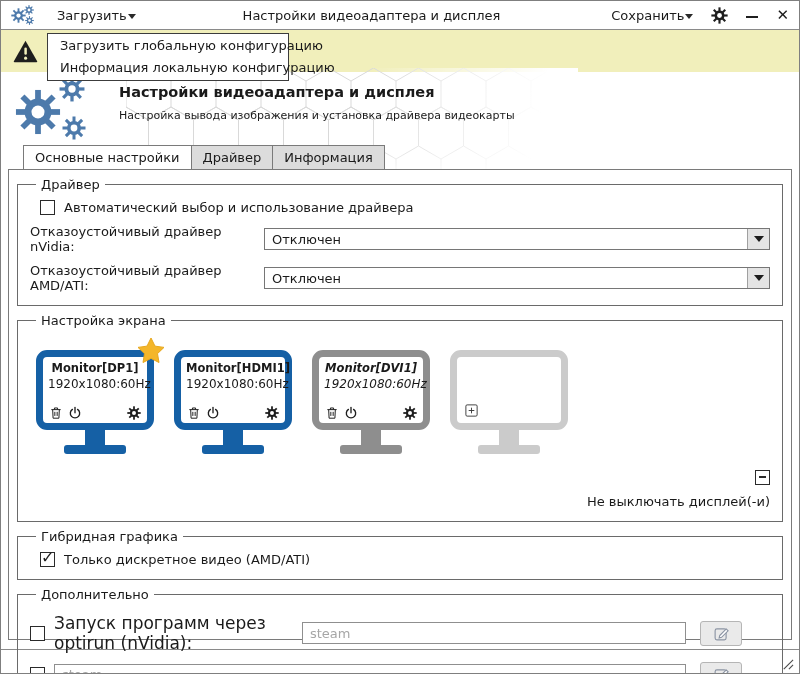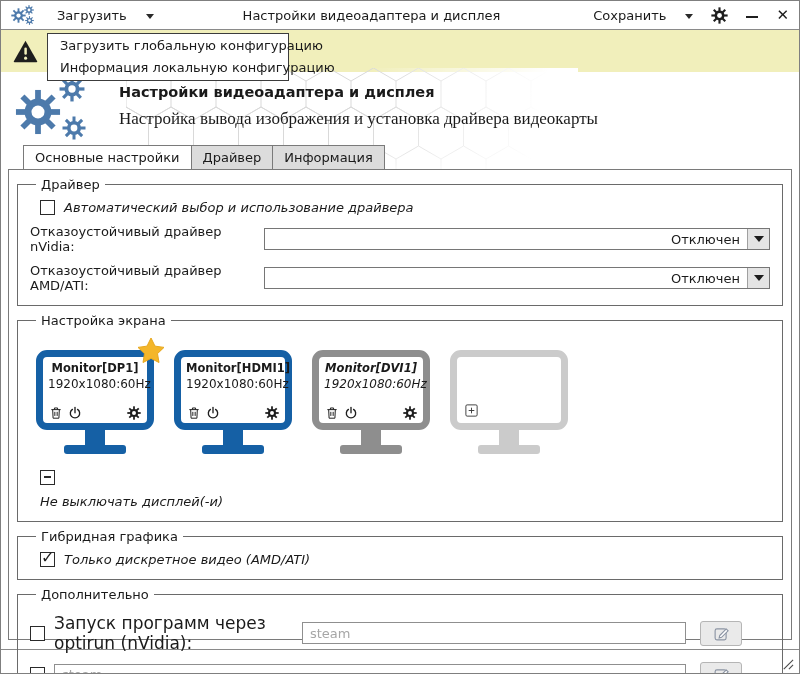--- a/index.html
+++ b/index.html
@@ -5,21 +5,21 @@
   html,body{margin:0;padding:0;background:#fff;}
   body{width:800px;height:674px;font-family:"DejaVu Sans",sans-serif;font-size:13px;color:#1a1a1a;-webkit-font-smoothing:antialiased;}
   .window{position:relative;width:800px;height:674px;box-sizing:border-box;border:1px solid #7f7f7f;background:#fff;overflow:hidden;}
 
   
   .titlebar{height:28px;display:flex;align-items:center;padding:0 10px 0 8px;background:#fff;}
   .tb-logo{display:flex;align-items:flex-start;width:26px;height:20px;position:relative;margin-left:2px;}
   .tb-logo .g1{position:absolute;left:0;top:3px;}
   .tb-logo .g2{position:absolute;left:13px;top:0;}
   .tb-logo .g3{position:absolute;left:14px;top:11px;}
-  .menu-btn{display:flex;align-items:center;gap:19px;margin-left:20px;cursor:default;}
+  .menu-btn{display:flex;align-items:center;gap:1px;margin-left:20px;cursor:default;}
   .caret{width:0;height:0;border-left:4.5px solid transparent;border-right:4.5px solid transparent;border-top:5px solid #2a2a2a;margin-top:2px;}
   .tb-title{flex:1;text-align:center;font-size:13px;}
   .tb-right{display:flex;align-items:center;gap:18px;}
   .minimize-glyph{display:block;width:12px;height:2.5px;background:#1f1f1f;margin-top:4px;}
   .close-glyph{font-size:15px;line-height:1;}
 
   
   .warnbar{height:42px;background:#f1efbb;border-top:1px solid #8a8a8a;display:flex;align-items:center;padding:0 12px;gap:9px;}
   .warn-text{font-size:13px;}
 
@@ -31,42 +31,42 @@
   .content{position:relative;}
   .hexwrap{position:absolute;left:125px;top:-4px;width:452px;height:102px;z-index:0;pointer-events:none;}
   .hexfade{position:absolute;left:125px;top:-4px;width:452px;height:102px;z-index:0;pointer-events:none;
            background:linear-gradient(100deg,rgba(255,255,255,0) 52%,#fff 90%),linear-gradient(to bottom,rgba(255,255,255,0) 80%,rgba(255,255,255,.7) 100%);}
   .header{position:relative;height:73px;z-index:1;}
   .hdr-logo{position:absolute;left:14px;top:4px;width:90px;height:66px;}
   .hdr-logo .g1{position:absolute;left:0;top:13px;}
   .hdr-logo .g2{position:absolute;left:44px;top:0;}
   .hdr-logo .g3{position:absolute;left:47px;top:40px;}
   .hdr-title{position:absolute;left:118px;top:12px;font-size:14.5px;font-weight:bold;}
-  .hdr-sub{position:absolute;left:118px;top:37px;font-size:17px;font-family:Liberation Serif, serif;}
+  .hdr-sub{position:absolute;left:118px;top:37px;font-size:11px;}
 
   
   .tabs{position:relative;display:flex;margin-left:22px;height:25px;z-index:1;}
   .tab{box-sizing:border-box;border:1px solid #7a7a7a;border-left-width:0;background:#dcdcdc;padding:4px 11px 3px;font-size:13px;white-space:nowrap;}
   .tab:first-child{border-left-width:1px;}
   .tab.active{background:#fff;position:relative;border-bottom-color:#fff;z-index:3;}
 
   
   .panel{position:relative;margin:-1px 7px 0;border:1px solid #7a7a7a;background:#fff;padding:3px 4px 4px;height:471px;box-sizing:border-box;z-index:2;}
   fieldset{border:1px solid #6a6a6a;margin:4px 4px 7px;padding:2px 12px 9px;}
   fieldset legend{font-size:13px;padding:0 5px;margin-left:6px;}
 
-  .cb-row{display:flex;align-items:flex-start;gap:9px;margin:6px 0 3px 10px;font-style:italic;}
+  .cb-row{display:flex;align-items:flex-end;gap:9px;margin:6px 0 3px 10px;}
   .cbox{position:relative;width:15px;height:15px;box-sizing:border-box;border:1.6px solid #2a2a2a;background:#fff;flex:0 0 15px;}
   .cbox.checked::after{content:"✓";position:absolute;left:0px;top:-5px;font-size:16px;font-weight:bold;color:#1a1a1a;}
   .cbox.dash::after{content:"";position:absolute;left:2.5px;top:5px;width:7px;height:1.8px;background:#2a2a2a;}
 
   .form-row{display:flex;align-items:center;margin:9px 0 3px 0;}
   .form-row .flabel{flex:0 0 234px;font-size:13px;}
   .combo{flex:1;display:flex;height:22px;box-sizing:border-box;border:1px solid #767676;background:#fff;align-items:stretch;}
-  .combo .val{flex:1;padding:2px 7px;font-size:13px;line-height:17px;white-space:nowrap;overflow:hidden;text-align:right;}
+  .combo .val{flex:1;padding:2px 7px;font-size:13px;line-height:17px;white-space:nowrap;overflow:hidden;}
   .combo .btn{width:21px;background:#e4e4e4;border-left:1px solid #a0a0a0;display:flex;align-items:center;justify-content:center;}
   .combo .arr{width:0;height:0;border-left:5px solid transparent;border-right:5px solid transparent;border-top:6px solid #1c1c1c;}
 
   
   .mon-row{display:flex;gap:20px;margin:20px 0 0 6px;}
   .mon{width:118px;position:relative;}
   .mon-body{position:relative;box-sizing:border-box;height:80px;border:7px solid #1560a5;border-radius:11px;background:#fff;padding:4px 5px 2px;}
   .mon.inactive .mon-body{border-color:#8e8e8e;font-style:italic;}
   .mon.empty .mon-body{border-color:#cbcbcb;}
   .mon-neck{width:20px;height:15px;background:#1560a5;margin:0 auto;}

